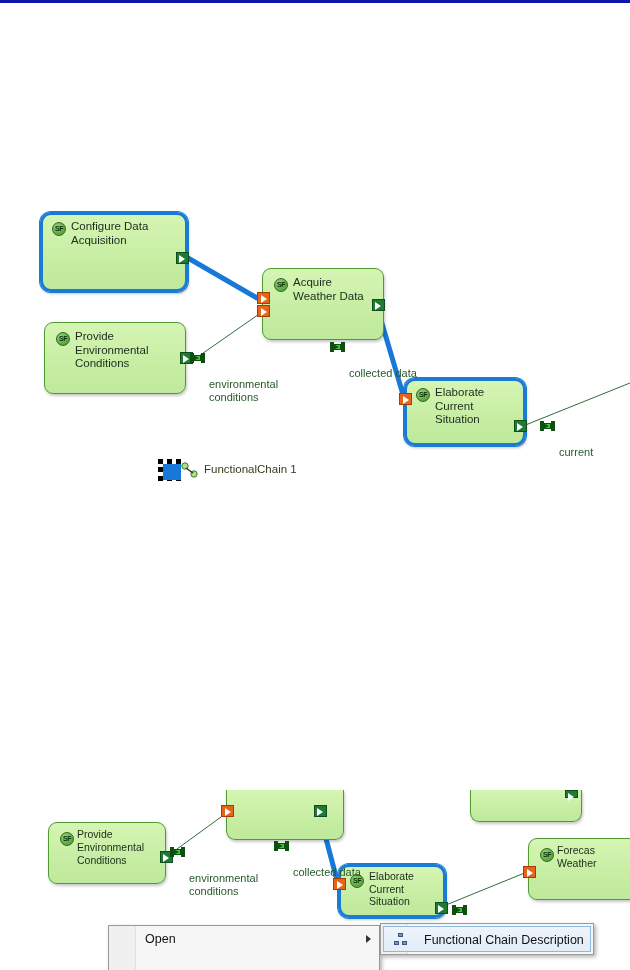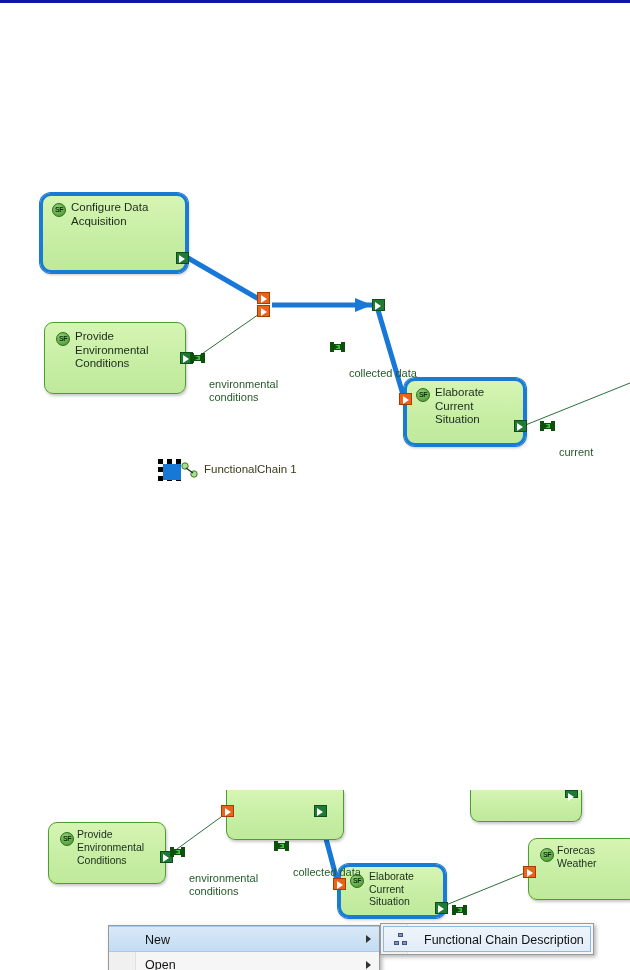--- a/index.html
+++ b/index.html
@@ -177,27 +177,32 @@
     <path d="M166,857 L221,817" stroke="#2d6e3c" stroke-width="1" fill="none"></path>
 
     <path d="M230,811 L314,811" stroke="#1878d8" stroke-width="5" fill="none"></path>
     <polygon points="297,804 314,811 297,818" fill="#1878d8"></polygon>
 
     <path d="M320,816 L338,884" stroke="#1878d8" stroke-width="5" fill="none" stroke-linecap="round"></path>
 
     <path d="M441,907 L527,872" stroke="#2d6e3c" stroke-width="1" fill="none"></path>
   </svg>
 
-  <div class="fbox sel" style="left:40px;top:193px;width:148px;height:80px;">
+  <div class="fbox sel" style="left:40px;top:212px;width:148px;height:80px;">
     <span class="sficon">SF</span>
     <span class="ftitle">Configure Data
 Acquisition</span>
   </div>
   <div class="port out" style="left:176px;top:252px;"></div>
 
+  <div class="fbox" style="left:262px;top:268px;width:122px;height:72px;">
+    <span class="sficon">SF</span>
+    <span class="ftitle">Acquire Weather
+Data</span>
+  </div>
   <div class="port in" style="left:257px;top:292px;"></div>
   <div class="port in" style="left:257px;top:305px;"></div>
   <div class="port out" style="left:372px;top:299px;"></div>
 
   <div class="fbox" style="left:44px;top:322px;width:142px;height:72px;">
     <span class="sficon">SF</span>
     <span class="ftitle">Provide
 Environmental
 Conditions</span>
   </div>
@@ -304,24 +309,20 @@
   <div class="exlabel" style="left:452px;top:904px;">
     <span class="pin">
       <i class="lcap"></i><i class="bar"></i><i class="arrow"></i><i class="rcap"></i>
     </span>
     <span>current situation</span>
   </div>
 
 
   <div class="ctxmenu" style="left:108px;top:925px;width:272px;height:58px;">
     <span class="gutter"></span>
-    <div class="mi hl">
-      <span>New</span>
-      <span class="caret"></span>
-    </div>
     <div class="mi">
       <span>Open</span>
       <span class="caret"></span>
     </div>
   </div>
 
   <div class="submenu" style="left:380px;top:923px;width:214px;height:32px;">
     <span class="gutter"></span>
     <div class="smi">
       <span class="fcd-icon">

